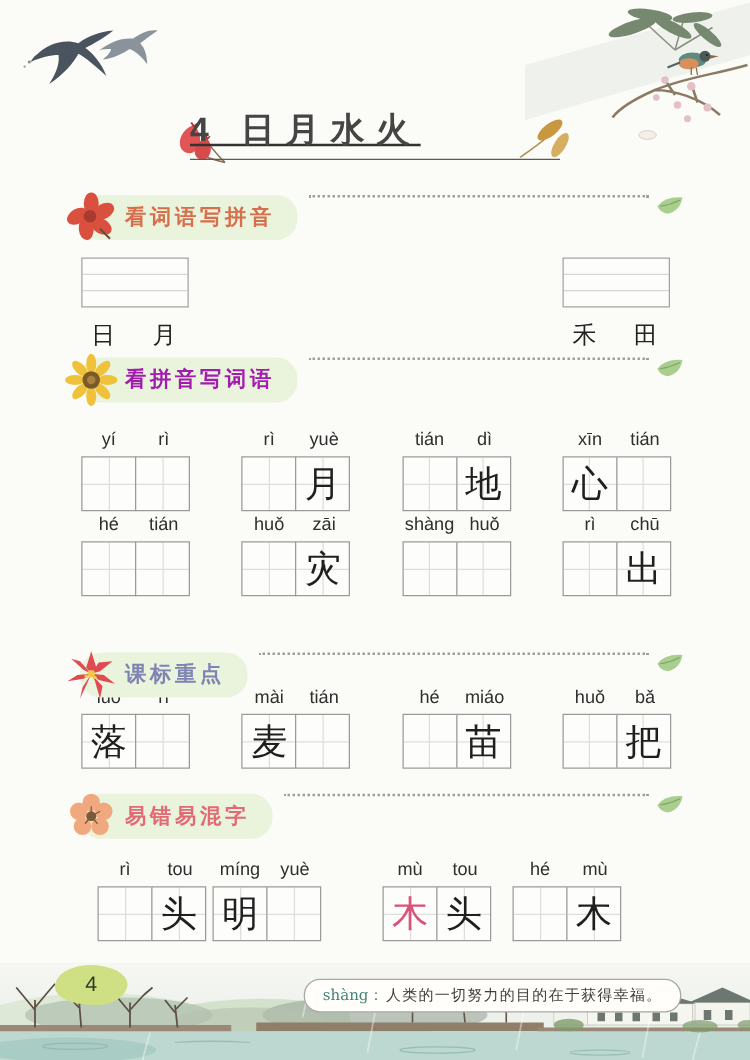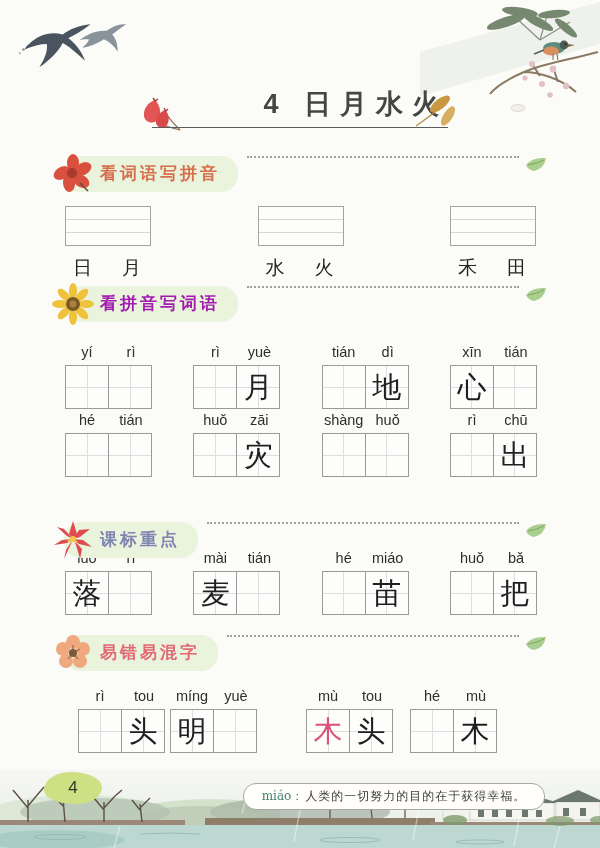--- a/index.html
+++ b/index.html
@@ -9,21 +9,21 @@
     font-family:"Liberation Sans", sans-serif;
     color:#333;
   }
   .abs{position:absolute;}
 
   
   .swallows{left:16px;top:10px;width:112px;height:66px;}
   .branch{right:0;top:0;width:180px;height:140px;}
 
   
-  .title-wrap{left:152px;top:86px;width:296px;text-align:right;}
+  .title-wrap{left:152px;top:86px;width:296px;text-align:left;text-decoration:underline;}
   .title-text{
     font-size:27px;font-weight:bold;letter-spacing:9px;color:#454545;
     font-family:"Liberation Sans",sans-serif;white-space:nowrap;
   }
   .title-underline{border-bottom:1.6px solid #5a5a5a;margin-top:5px;}
   .berries{left:140px;top:92px;width:46px;height:46px;}
   .gold-leaves{left:410px;top:90px;width:46px;height:42px;}
 
   
   .sec-header{left:56px;right:52px;display:flex;align-items:flex-start;height:40px;}
@@ -182,24 +182,20 @@
   </svg>
 </div>
 
 <div class="abs row" style="top:206px">
   <div class="g1">
     <div class="pybox"></div>
     <span class="word">日 月</span>
   </div>
   <div class="g1">
     <div class="pybox"></div>
-    <span class="word">水 火</span>
-  </div>
-  <div class="g1">
-    <div class="pybox"></div>
     <span class="word">禾 田</span>
   </div>
 </div>
 
 <div class="abs sec-header" style="top:286px">
   <svg class="flower" viewBox="0 0 42 42">
     <g fill="#f0c23c">
       <ellipse cx="21" cy="8" rx="4" ry="8"></ellipse>
       <ellipse cx="30" cy="12" rx="4" ry="8" transform="rotate(45 30 12)"></ellipse>
       <ellipse cx="34" cy="21" rx="4" ry="8" transform="rotate(90 34 21)"></ellipse>
@@ -572,16 +568,16 @@
       <line x1="420" y1="34" x2="413" y2="70"></line>
       <line x1="520" y1="44" x2="514" y2="76"></line>
       <line x1="120" y1="56" x2="114" y2="78"></line>
       <line x1="560" y1="56" x2="554" y2="78"></line>
     </g>
   </svg>
   <div class="abs page-num">
     <span>4</span>
   </div>
   <div class="abs bubble">
-    <span class="lbl">miáo：</span>
+    <span class="lbl">shàng：</span>
     <span class="txt">人类的一切努力的目的在于获得幸福。</span>
   </div>
 </div>
 
 </body></html>

